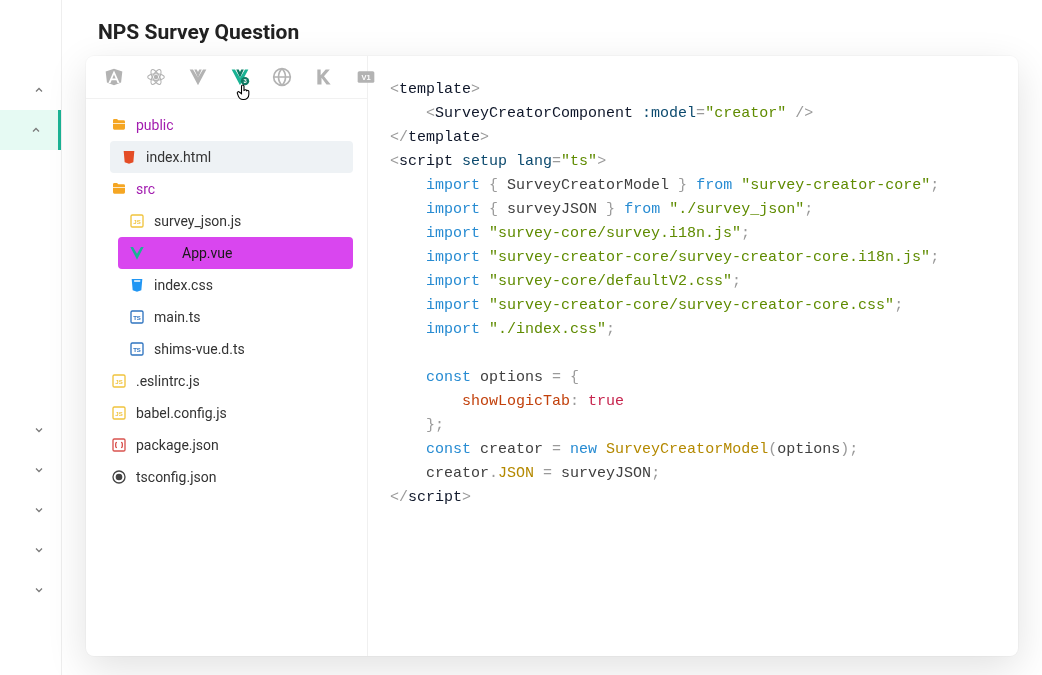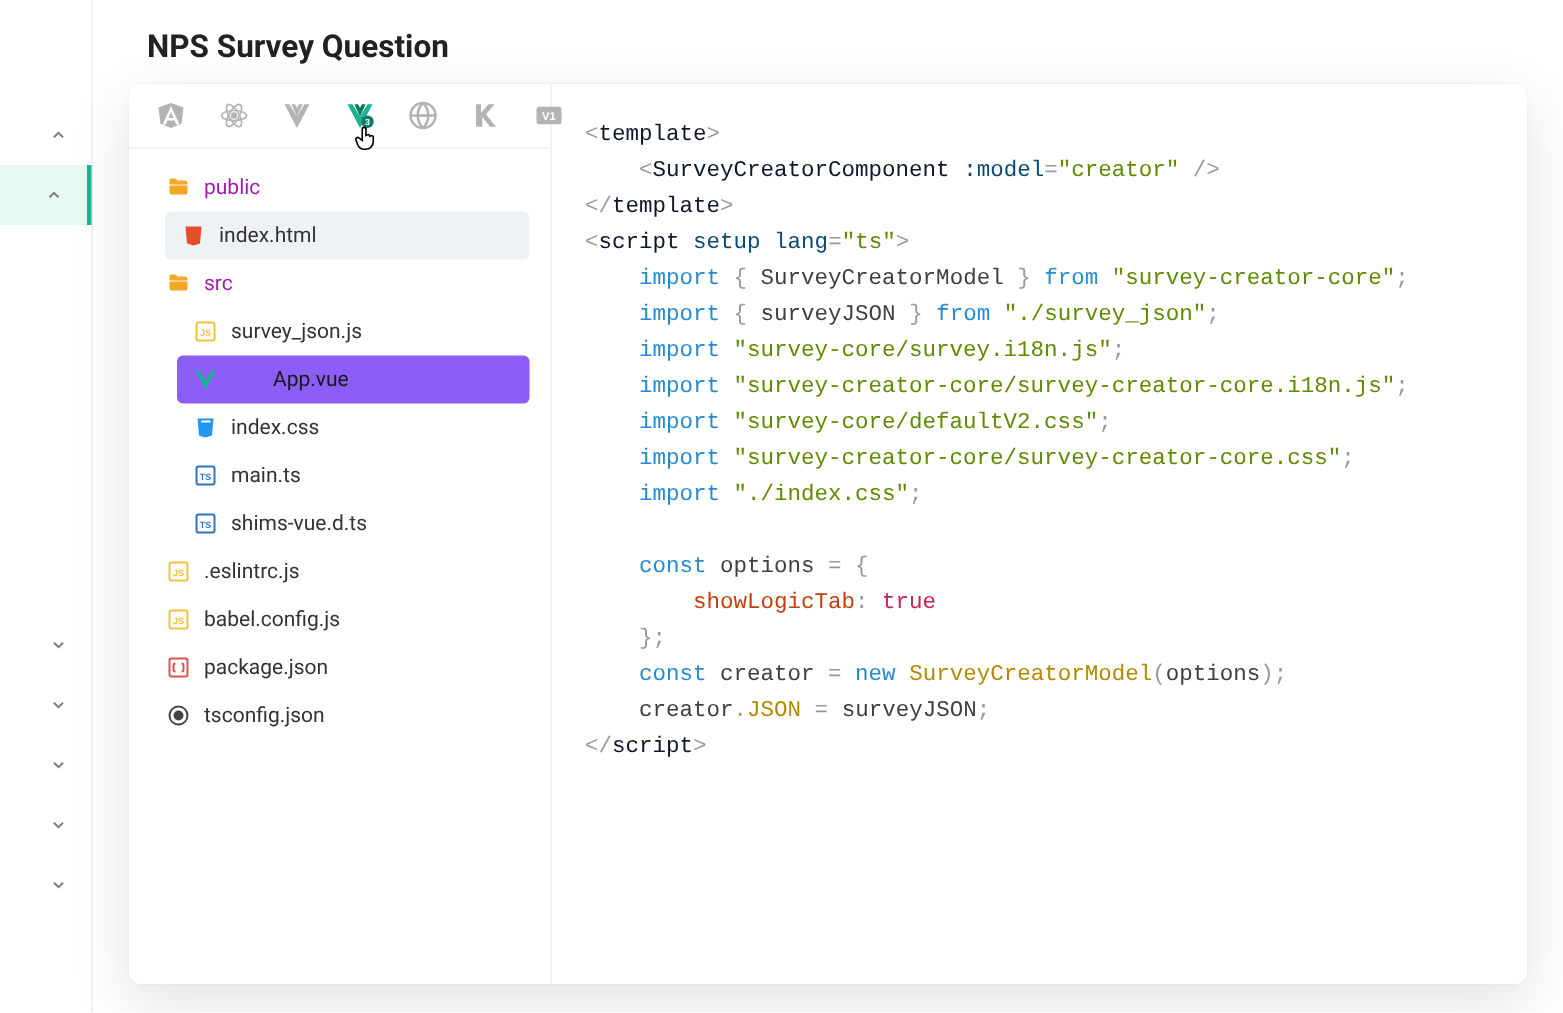--- a/index.html
+++ b/index.html
@@ -16,21 +16,21 @@
   .filespane { width:282px; border-right:1px solid #f0f0f0; display:flex; flex-direction:column; }
   .tabsbar { display:flex; align-items:center; gap:22px; padding:10px 18px; border-bottom:1px solid #f1f1f1; }
   .fw-icon { width:22px; height:22px; display:flex; align-items:center; justify-content:center; color:#b3b3b3; cursor:pointer; position:relative; }
   .fw-icon svg { width:20px; height:20px; }
   .fw-icon.active { color:#19b394; }
   .cursor-icon { position:absolute; top:16px; left:4px; width:18px; height:22px; pointer-events:none; }
   .filetree { padding:10px 14px; overflow:auto; flex:1; }
   .file-row { display:flex; align-items:center; gap:8px; padding:7px 10px; border-radius:4px; font-size:14px; color:#333; cursor:pointer; }
   .file-row.folder { color:#a21caf; }
   .file-row.selected { background:#eef2f5;margin-left:10px; }
-  .file-row.active { background:#8b5cf6; color:#1a1a1a;gap:36px; }
+  .file-row.active { background:#d946ef; color:#1a1a1a;gap:36px; }
   .file-row.active .fi-icon { color:#19b394; }
   .indent-1 { margin-left:18px; }
   .fi-icon { width:18px; height:18px; display:flex; align-items:center; justify-content:center; color:#f5a623; }
   .fi-icon.html5 { color:#e44d26; }
   .fi-icon.js   { color:#f0c33c; }
   .fi-icon.vue  { color:#19b394; }
   .fi-icon.css  { color:#2196f3; }
   .fi-icon.tsb  { color:#2f74c0; }
   .fi-icon.json { color:#d9534f; }
   .fi-icon.ts   { color:#444; }

